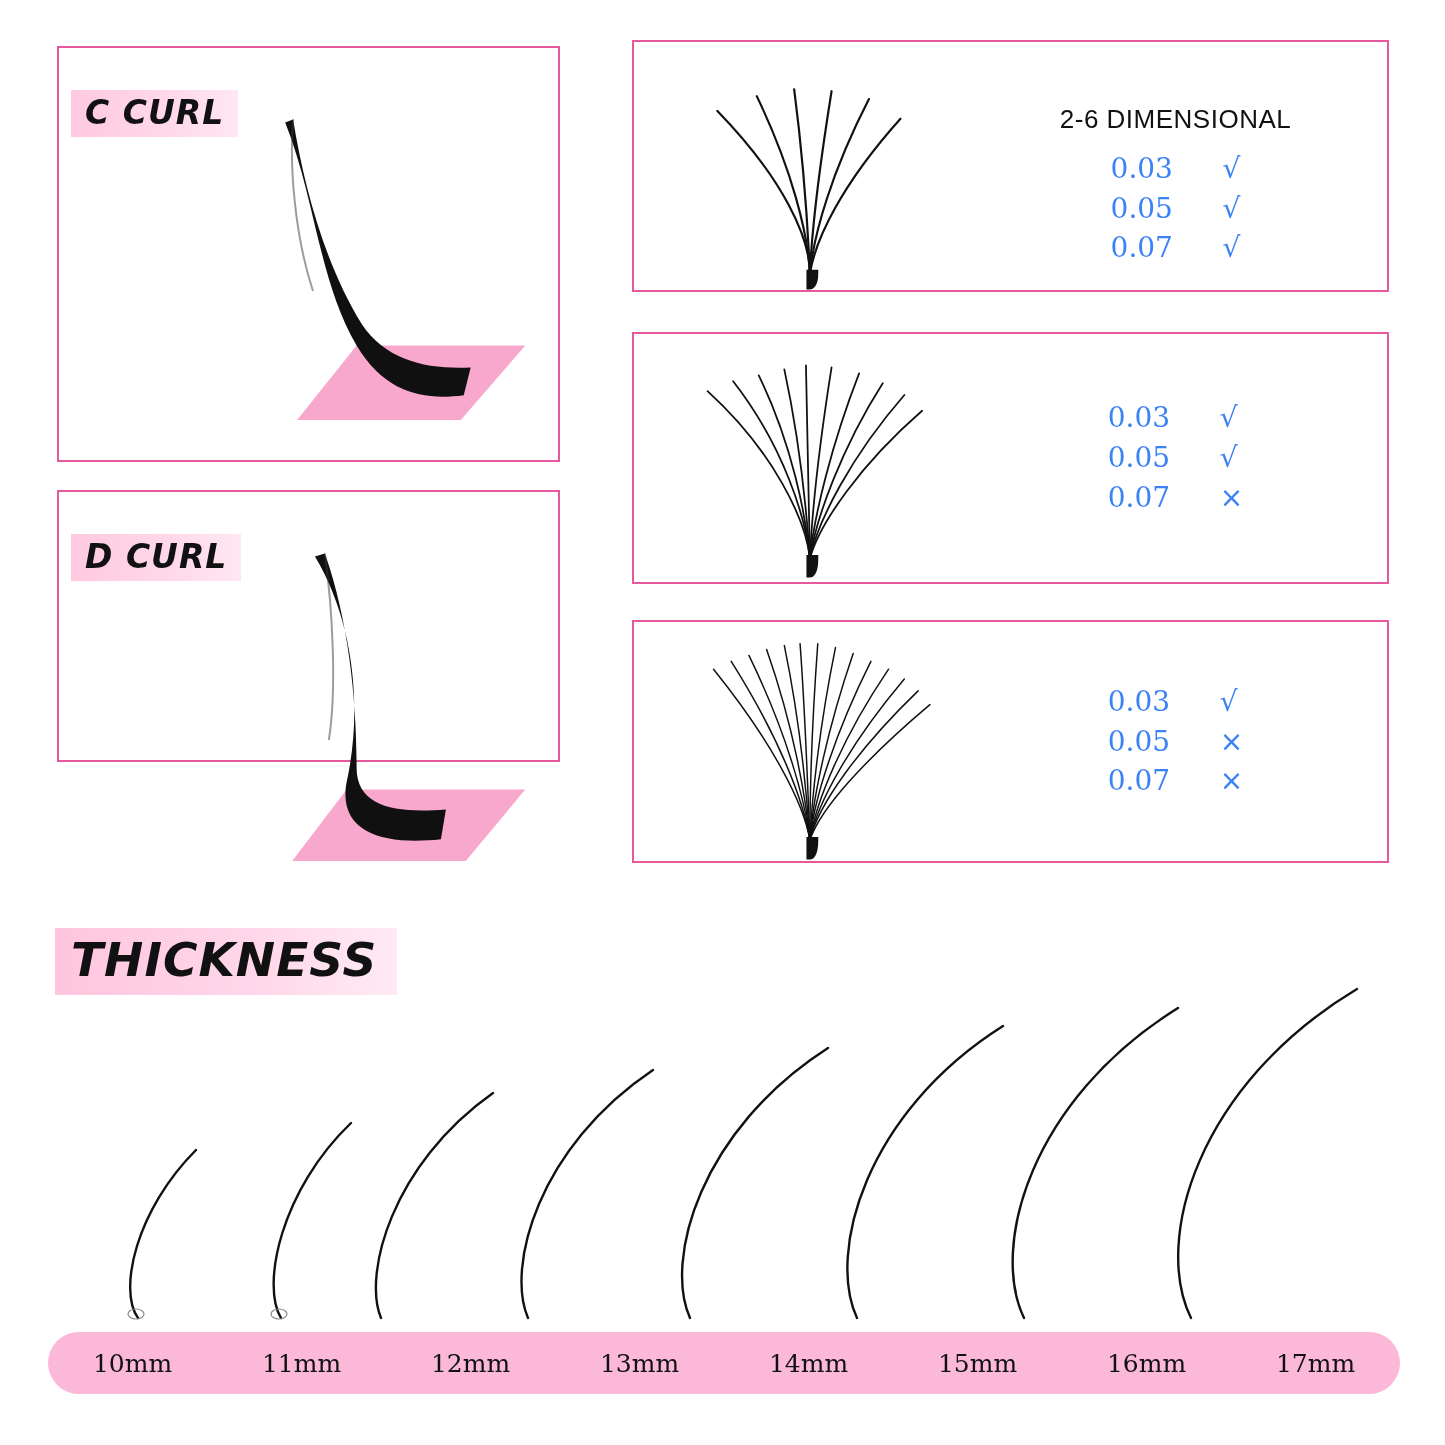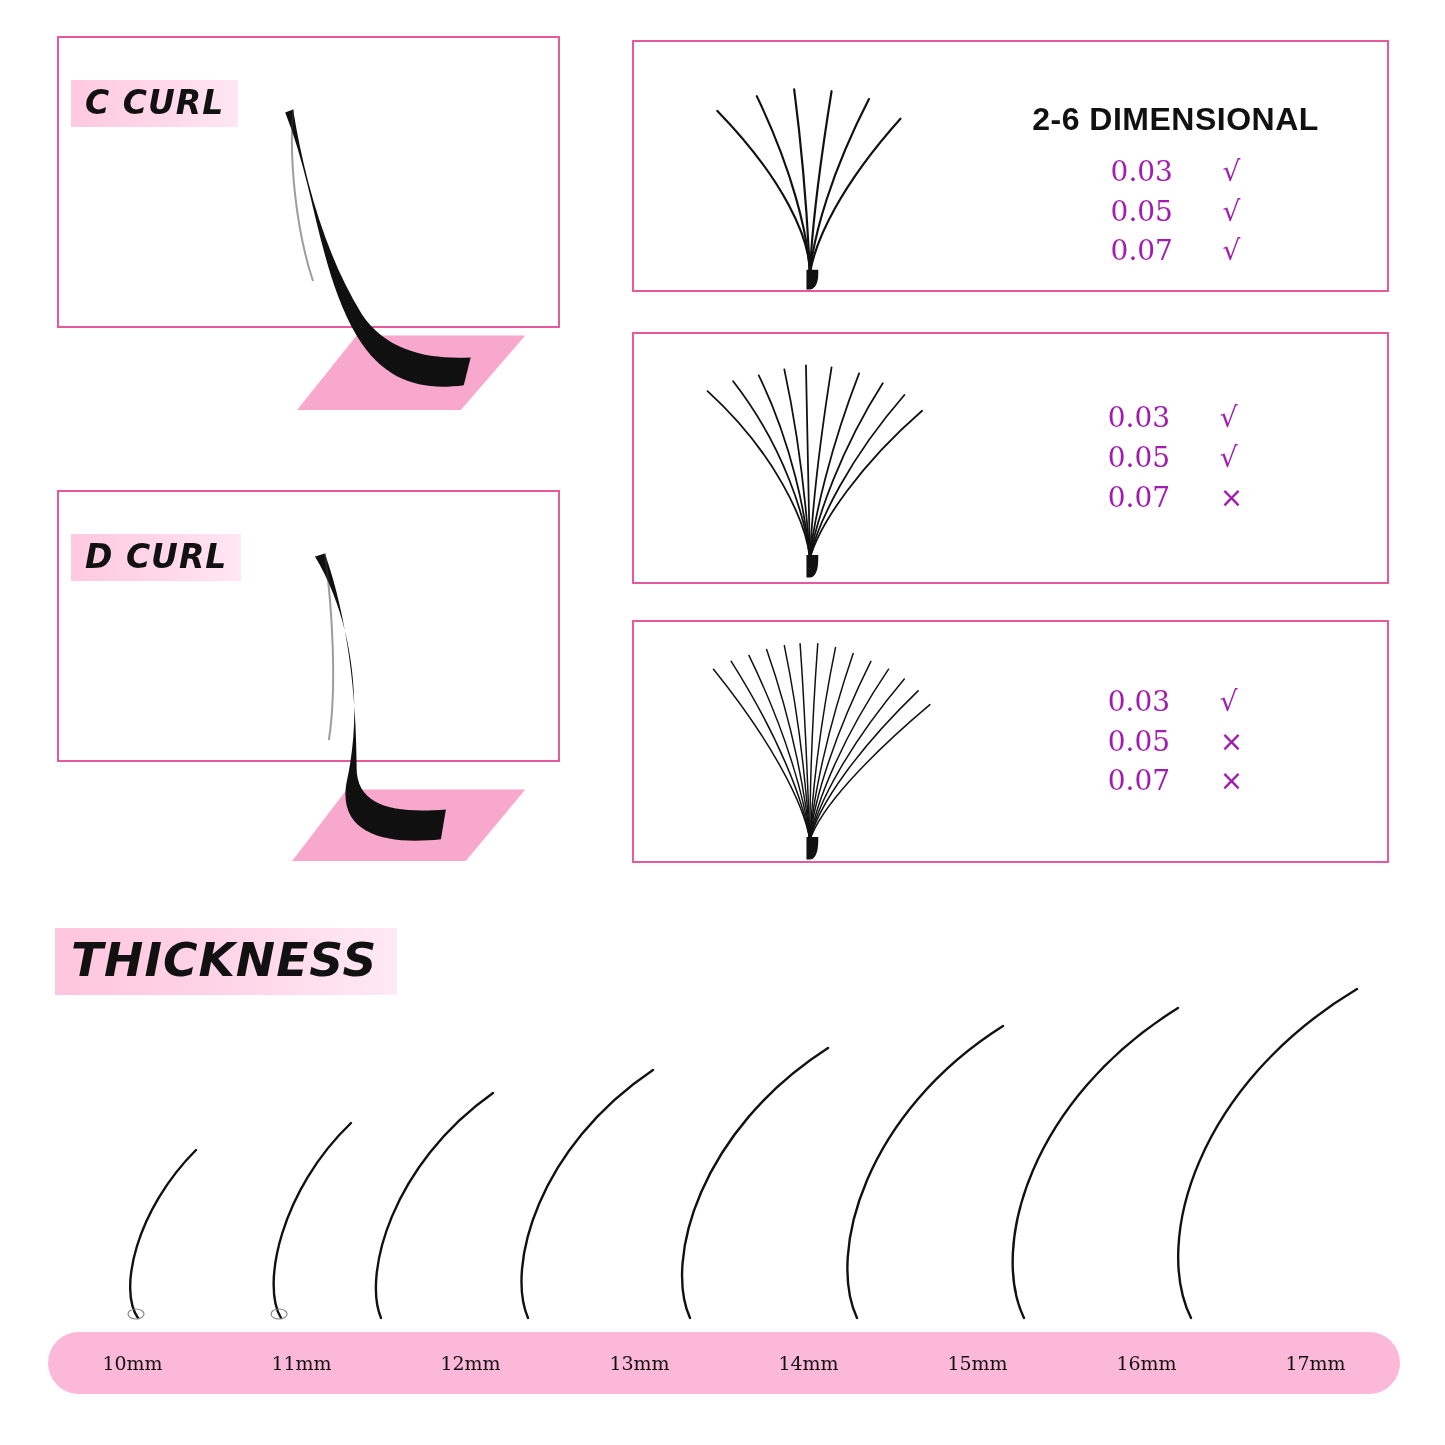--- a/index.html
+++ b/index.html
@@ -18,21 +18,21 @@
   
   .panel {
     position: absolute;
     border: 2px solid #e8589c;
     background: #ffffff;
     box-sizing: border-box;
   }
 
   
   .curl-panel { left: 57px; width: 503px; }
-  #curl-c { top: 36px; height: 292px; }
+  #curl-c { top: 46px; height: 416px; }
   #curl-d { top: 490px; height: 272px; }
 
   .curl-label {
     position: absolute;
     left: 12px;
     top: 42px;
     padding: 6px 14px 8px 14px;
     background: linear-gradient(90deg, #ffc9e0 0%, #ffd9ea 60%, #ffe7f2 100%);
     font-family: "DejaVu Sans", sans-serif;
     font-style: italic;
@@ -66,36 +66,36 @@
     position: relative;
     flex: 0 0 340px;
   }
   .dim-info {
     flex: 1 1 auto;
     text-align: center;
     padding-right: 10px;
   }
   .dim-title {
     font-family: "Liberation Sans", sans-serif;
-    font-weight: 700;
-    font-size: 32px;
+    font-weight: 400;
+    font-size: 26px;
     letter-spacing: 0.5px;
     color: #111111;
     margin-bottom: 14px;
     white-space: nowrap;
     margin-top: 40px;
   }
   .dim-rows {
     display: inline-block;
     text-align: left;
   }
   .dim-row {
     font-family: "DejaVu Serif", serif;
     font-size: 28px;
-    color: #a21caf;
+    color: #3b82f6;
     line-height: 1.42;
     display: flex;
     align-items: center;
   }
   .dim-size { width: 112px; }
   .dim-mark { font-size: 28px; }
   .dim-mark.yes { font-family: "DejaVu Sans", sans-serif; }
   .dim-mark.no  { font-family: "DejaVu Sans", sans-serif; }
 
   
@@ -135,21 +135,21 @@
     height: 62px;
     background: #fbb8d8;
     border-radius: 31px;
     display: flex;
     align-items: center;
   }
   .size-item {
     flex: 1 1 0;
     text-align: center;
     font-family: "DejaVu Serif", serif;
-    font-size: 19px;
+    font-size: 25px;
     color: #111111;
   }
 </style>
 </head>
 <body>
 
 <div class="panel curl-panel" id="curl-c">
   <svg class="curl-art" viewBox="0 0 503 375">
     <polygon points="300,300 470,300 405,375 240,375" fill="#f9a8cd"></polygon>
     <path d="M228 75 C 258 150, 262 235, 300 300 C 330 350, 370 355, 408 350 L 415 322 C 372 324, 330 316, 305 278 C 268 218, 247 140, 236 72 Z" fill="#101010"></path>

